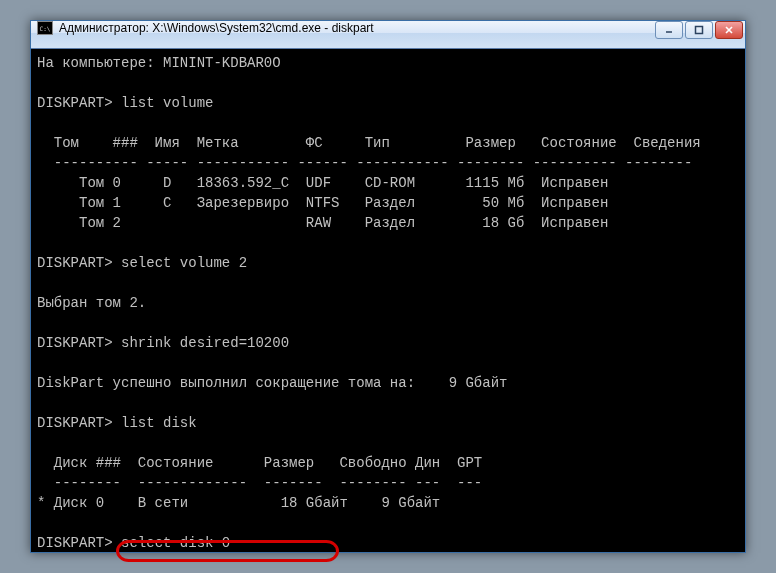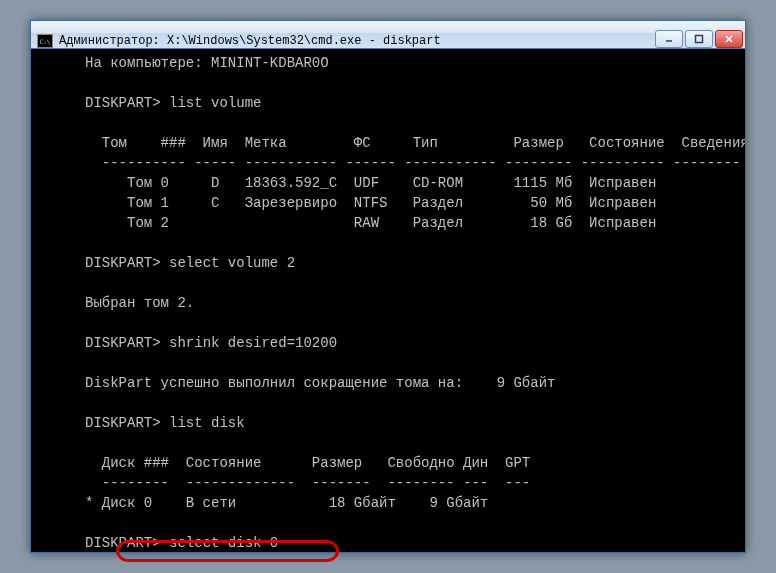--- a/index.html
+++ b/index.html
@@ -19,23 +19,23 @@
     height: 533px;
     background: #000;
     border: 1px solid #3a6ea5;
     box-shadow: 0 0 10px rgba(0,0,0,0.5);
   }
   .titlebar {
     height: 28px;
     background: linear-gradient(to bottom, #eef4fb 0%, #d9e6f7 45%, #c3d8f0 46%, #d3e3f5 100%);
     border-bottom: 1px solid #5a7ba8;
     display: flex;
-    align-items: flex-end;
+    align-items: flex-start;
     padding: 0 2px 0 6px;
-    font-family: Liberation Mono, monospace;
+    font-family: Liberation Sans, sans-serif;
     font-size: 12px;
     color: #000;
   }
   .title-icon {
     width: 16px;
     height: 14px;
     background: #000;
     border: 1px solid #888;
     margin-right: 6px;
     position: relative;
@@ -76,21 +76,20 @@
     right: 0;
     bottom: 0;
     background: #000;
     color: #c0c0c0;
     font-size: 14px;
     line-height: 20px;
     padding: 4px 6px;
     white-space: pre;
     overflow: hidden;
     font-family: "Consolas", "Courier New", monospace;
-    margin-left: 48px;
   }
   .highlight-oval {
     position: absolute;
     border: 3px solid #d40000;
     border-radius: 14px / 12px;
     pointer-events: none;
   }
 </style>
 </head>
 <body>

